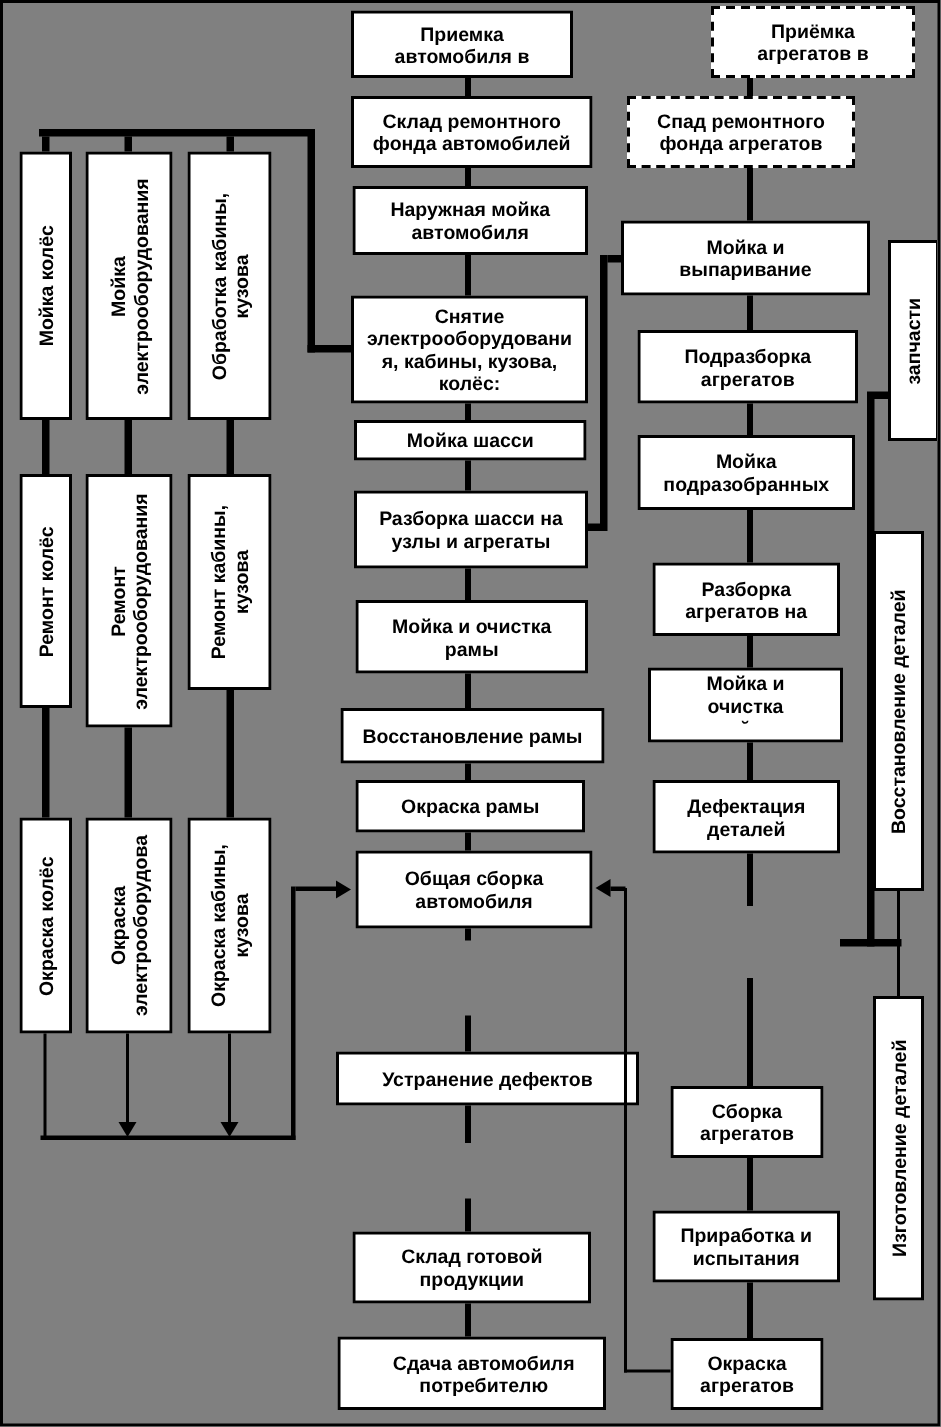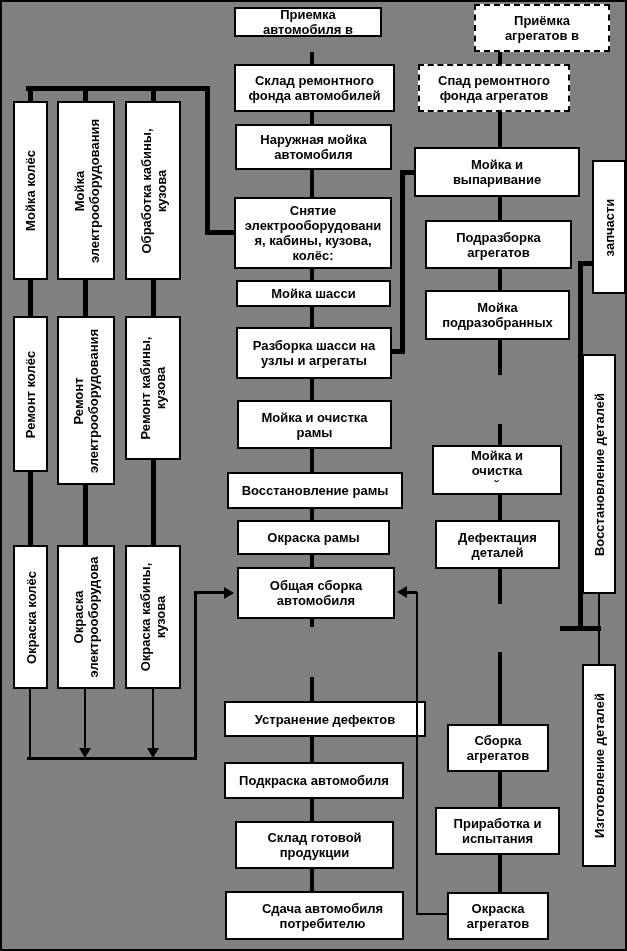--- a/index.html
+++ b/index.html
@@ -26,56 +26,57 @@
   .arr{position:absolute;width:0;height:0;}
   .arr-right{border-top:6px solid transparent;border-bottom:6px solid transparent;border-left:10px solid #000;}
   .arr-left{border-top:6px solid transparent;border-bottom:6px solid transparent;border-right:10px solid #000;}
   .arr-down{border-left:6px solid transparent;border-right:6px solid transparent;border-top:10px solid #000;}
 </style>
 </head>
 <body>
 
 <div class="canvas">
 
-  <div class="box" style="left:232px;top:5px;width:148px;height:30px;">Приемка
+  <div class="box" style="left:232px;top:5px;width:148px;height:45px;">Приемка
 автомобиля в</div>
   <div class="box" style="left:232px;top:62px;width:161px;height:48px;">Склад ремонтного
 фонда автомобилей</div>
   <div class="box" style="left:233px;top:122px;width:157px;height:46px;">Наружная мойка
 автомобиля</div>
   <div class="box" style="left:232px;top:195px;width:158px;height:72px;">Снятие
 электрооборудовани
 я, кабины, кузова,
 колёс:</div>
   <div class="box" style="left:234px;top:278px;width:155px;height:27px;">Мойка шасси</div>
   <div class="box" style="left:234px;top:325px;width:156px;height:52px;">Разборка шасси на
 узлы и агрегаты</div>
   <div class="box" style="left:235px;top:398px;width:155px;height:49px;">Мойка и очистка
 рамы</div>
   <div class="box" style="left:225px;top:470px;width:176px;height:37px;">Восстановление рамы</div>
   <div class="box" style="left:235px;top:518px;width:153px;height:35px;">Окраска рамы</div>
   <div class="box" style="left:235px;top:565px;width:158px;height:52px;">Общая сборка
 автомобиля</div>
   <div class="box" style="left:222px;top:699px;width:202px;height:36px;">Устранение дефектов</div>
-  <div class="box" style="left:222px;top:760px;width:180px;height:37px;">Подкраска автомобиля</div>
   <div class="box" style="left:233px;top:819px;width:159px;height:48px;">Склад готовой
 продукции</div>
   <div class="box" style="left:223px;top:889px;width:179px;height:49px;padding-left:16px;">Сдача автомобиля
 потребителю</div>
 
   <div class="box dashed" style="left:433px;top:2px;width:136px;height:48px;margin-left:39px;">Приёмка
 агрегатов в</div>
   <div class="box dashed" style="left:416px;top:62px;width:152px;height:48px;">Спад ремонтного
 фонда агрегатов</div>
   <div class="box" style="left:412px;top:145px;width:166px;height:50px;">Мойка и
 выпаривание</div>
   <div class="box" style="left:423px;top:218px;width:147px;height:49px;">Подразборка
 агрегатов</div>
   <div class="box" style="left:423px;top:288px;width:145px;height:50px;">Мойка
 подразобранных</div>
+  <div class="box" style="left:433px;top:373px;width:125px;height:49px;">Разборка
+агрегатов на</div>
   <div class="box" style="left:430px;top:443px;width:130px;height:50px;">Мойка и
 очистка
 ˘</div>
   <div class="box" style="left:433px;top:518px;width:125px;height:49px;">Дефектация
 деталей</div>
   <div class="box" style="left:445px;top:722px;width:102px;height:48px;">Сборка
 агрегатов</div>
   <div class="box" style="left:433px;top:805px;width:125px;height:48px;">Приработка и
 испытания</div>
   <div class="box" style="left:445px;top:890px;width:102px;height:48px;">Окраска

